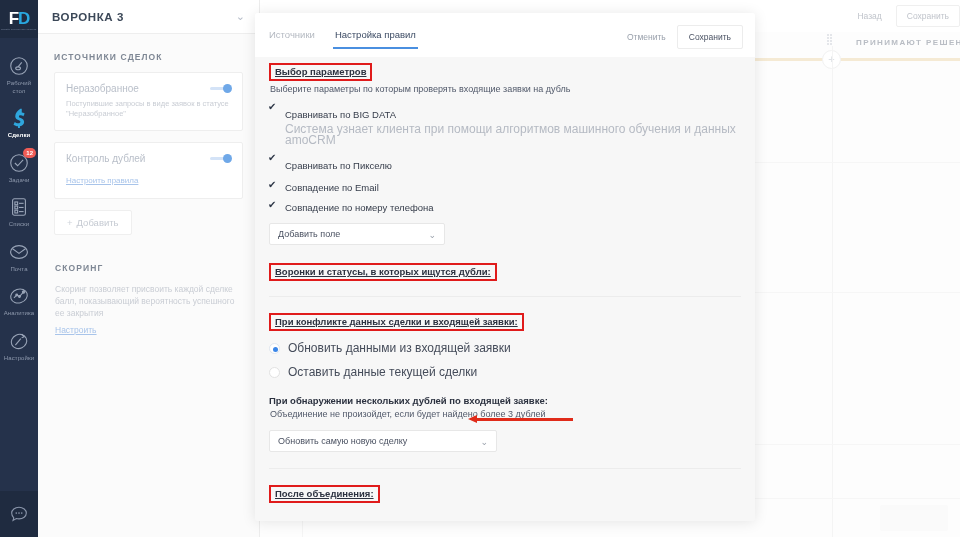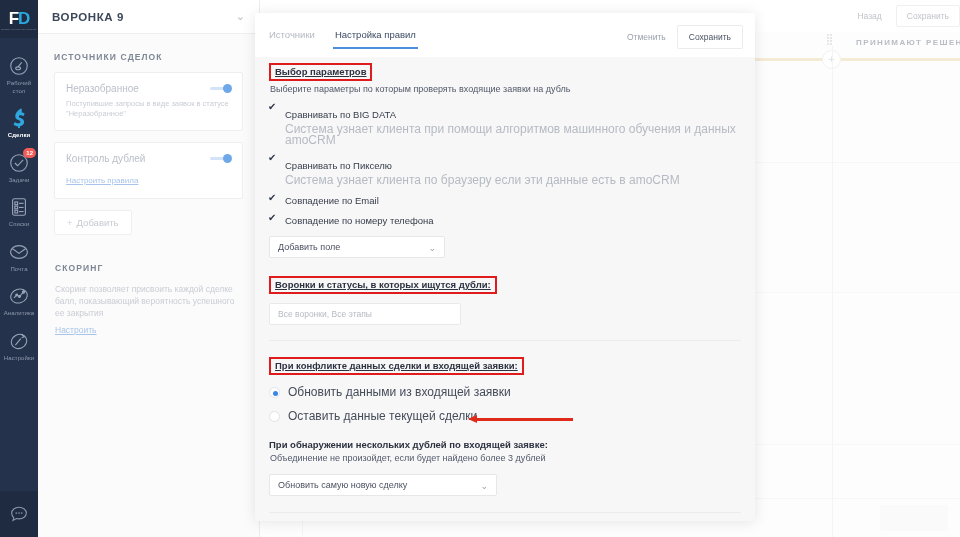--- a/index.html
+++ b/index.html
@@ -414,21 +414,21 @@
     <div class="col-div" style="left:42px;"></div>
     <div class="row-div" style="top:162px;"></div>
     <div class="row-div" style="top:292px;"></div>
     <div class="row-div" style="top:444px;"></div>
     <div class="row-div" style="top:498px;"></div>
     <div class="ghost-card"></div>
   </div>
 
   <div class="panel2">
     <div class="panel2-head">
-      <div class="panel2-title">ВОРОНКА 9</div>
+      <div class="panel2-title">ВОРОНКА 3</div>
       <div class="chev-down">⌄</div>
     </div>
 
     <div class="p2-section">
       <div class="p2-section-title">ИСТОЧНИКИ СДЕЛОК</div>
 
       <div class="card">
         <div class="toggle">
           <span class="toggle-track"></span>
             <span class="toggle-knob"></span>
@@ -482,21 +482,20 @@
         <span>
           <span class="chk-txt">Сравнивать по BIG DATA</span>
           <div class="chk-desc">Система узнает клиента при помощи алгоритмов машинного обучения и данных amoCRM</div>
         </span>
       </div>
 
       <div class="chk-row">
         <span class="chk checked"></span>
         <span>
           <span class="chk-txt">Сравнивать по Пикселю</span>
-          <div class="chk-desc">Система узнает клиента по браузеру если эти данные есть в amoCRM</div>
         </span>
       </div>
 
       <div class="chk-row">
         <span class="chk checked"></span>
         <span class="chk-txt">Совпадение по Email</span>
       </div>
 
       <div class="chk-row">
         <span class="chk checked"></span>
@@ -505,23 +504,20 @@
 
       <div class="select">
         <span>Добавить поле</span>
         <span class="cv">⌄</span>
       </div>
 
       
       <div style="margin-top:16px;">
         <span class="hl">Воронки и статусы, в которых ищутся дубли:</span>
       </div>
-      <div class="input-field">
-        <span>Все воронки, Все этапы</span>
-      </div>
 
       <div class="divider"></div>
 
       
       <div style="margin-top:14px;">
         <span class="hl">При конфликте данных сделки и входящей заявки:</span>
       </div>
 
       <div class="radio-row">
         <span class="radio on"></span>
@@ -536,20 +532,23 @@
       <div class="sub">Объединение не произойдет, если будет найдено более 3 дублей</div>
 
       <div class="select wide">
         <span>Обновить самую новую сделку</span>
         <span class="cv">⌄</span>
       </div>
 
       <div class="divider" style="margin-top:16px;"></div>
 
       
+      <div style="margin-top:14px;">
+        <span class="hl">После объединения:</span>
+      </div>
       
 
     </div>
   </div>
 
   <div class="arrow-wrap">
     <span class="arrow-head"></span>
       <span class="arrow-line"></span>
   </div>
 

